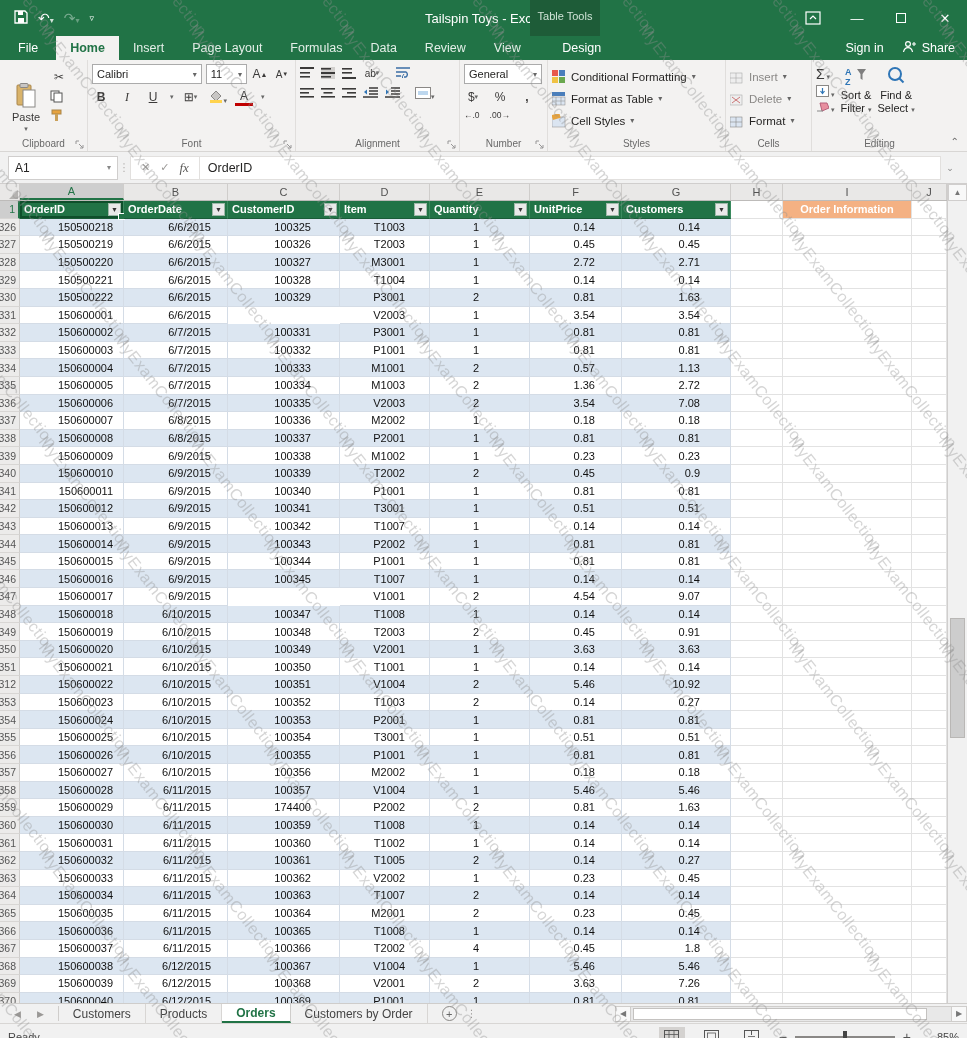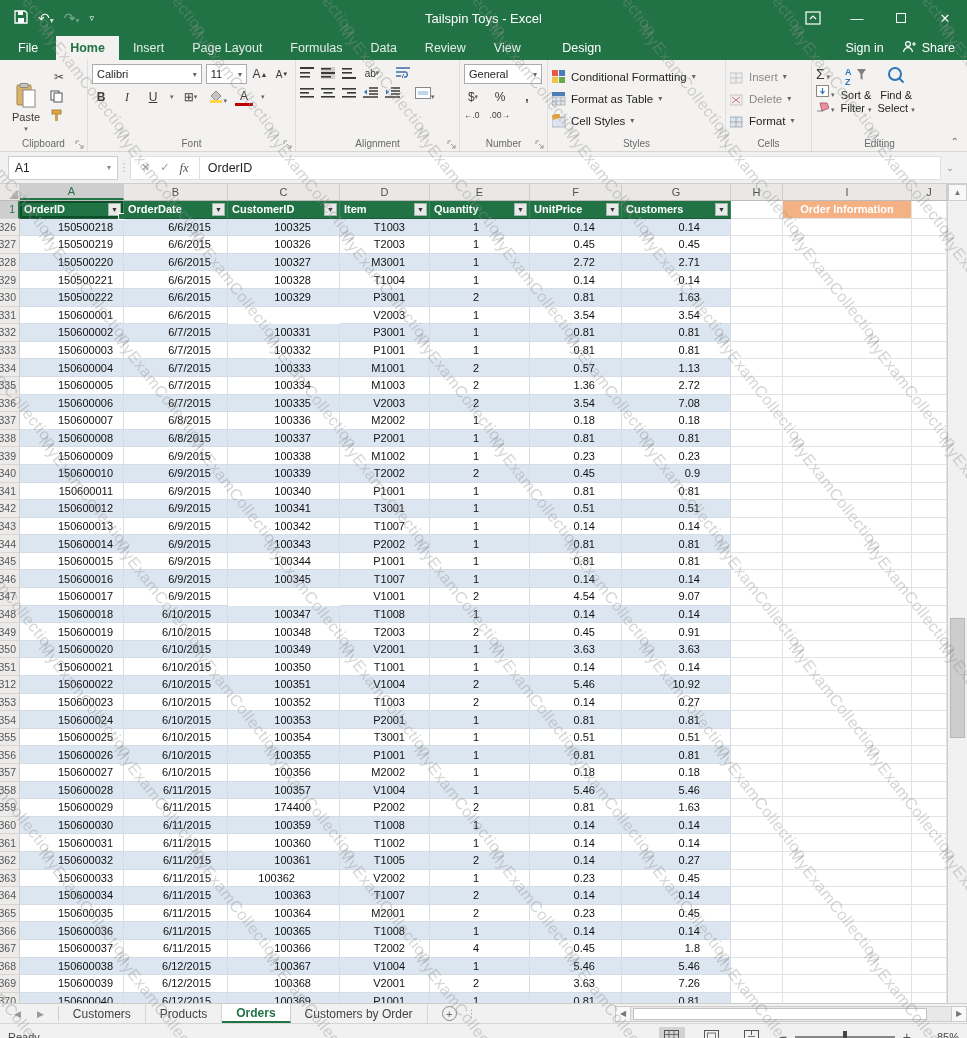--- a/index.html
+++ b/index.html
@@ -137,20 +137,23 @@
       <svg width="16" height="14" viewBox="0 0 16 14">
           <rect x="1" y="1" width="14" height="12" fill="none" stroke="#fff" stroke-width="1.2"></rect>
           <path d="M5 8l3-3 3 3" fill="none" stroke="#fff" stroke-width="1.2"></path>
         </svg>
     </span>
     <span class="win-btn">—</span>
     <span class="win-btn">
         <span class="maxbox"></span>
       </span>
     <span class="win-btn">✕</span>
+  </div>
+  <div class="ctx-block">
+    <div class="ctx-label">Table Tools</div>
   </div>
 </div>
 
 <div class="tabrow">
   <div class="rtab file">File</div>
   <div id="ribbonTabs" style="display:flex;">
       <div class="rtab active">Home</div>
       <div class="rtab">Insert</div>
       <div class="rtab">Page Layout</div>
       <div class="rtab">Formulas</div>
@@ -970,21 +973,21 @@
         <div class="cell" style="background: rgb(220, 230, 241); padding-right: 26px; width: 92px;">0.14</div>
         <div class="cell" style="background: rgb(220, 230, 241); padding-right: 30px; width: 109px;">0.27</div>
         <div class="cell plain" style="width: 52px;"></div>
         <div class="cell plain" style="width: 129px;"></div>
         <div class="cell plain" style="width: 35px;"></div>
       </div>
       <div class="row">
         <div class="rowhdr">363</div>
         <div class="cell" style="background: rgb(255, 255, 255); padding-right: 10px; width: 104px;">150600033</div>
         <div class="cell" style="background: rgb(255, 255, 255); padding-right: 16px; width: 104px;">6/11/2015</div>
-        <div class="cell" style="background: rgb(255, 255, 255); padding-right: 44px; width: 112px;">100362</div>
+        <div class="cell" style="background: rgb(255, 255, 255); padding-right: 28px; width: 112px;">100362</div>
         <div class="cell" style="background: rgb(255, 255, 255); padding-right: 24px; width: 90px;">V2002</div>
         <div class="cell" style="background: rgb(255, 255, 255); padding-right: 50px; width: 100px;">1</div>
         <div class="cell" style="background: rgb(255, 255, 255); padding-right: 26px; width: 92px;">0.23</div>
         <div class="cell" style="background: rgb(255, 255, 255); padding-right: 30px; width: 109px;">0.45</div>
         <div class="cell plain" style="width: 52px;"></div>
         <div class="cell plain" style="width: 129px;"></div>
         <div class="cell plain" style="width: 35px;"></div>
       </div>
       <div class="row">
         <div class="rowhdr">364</div>

